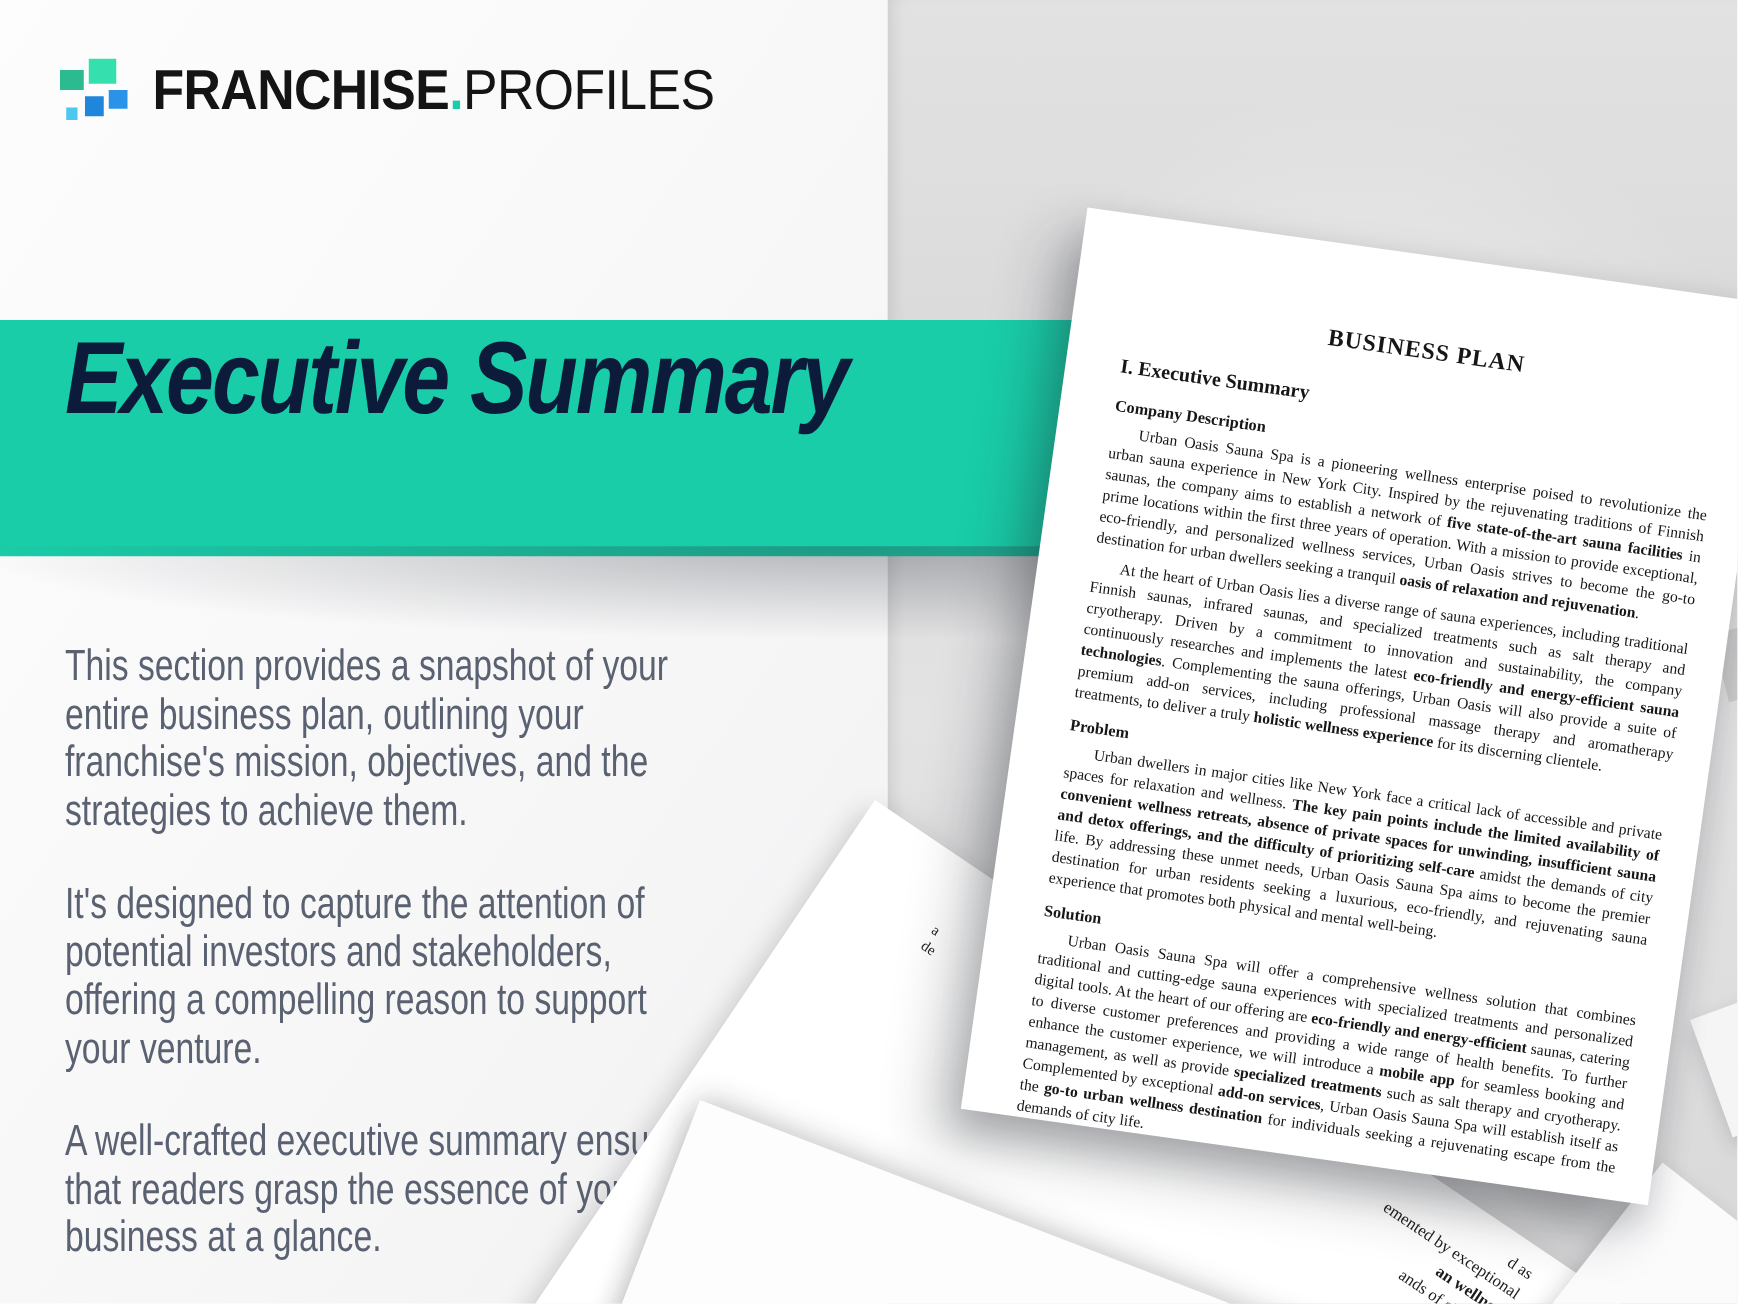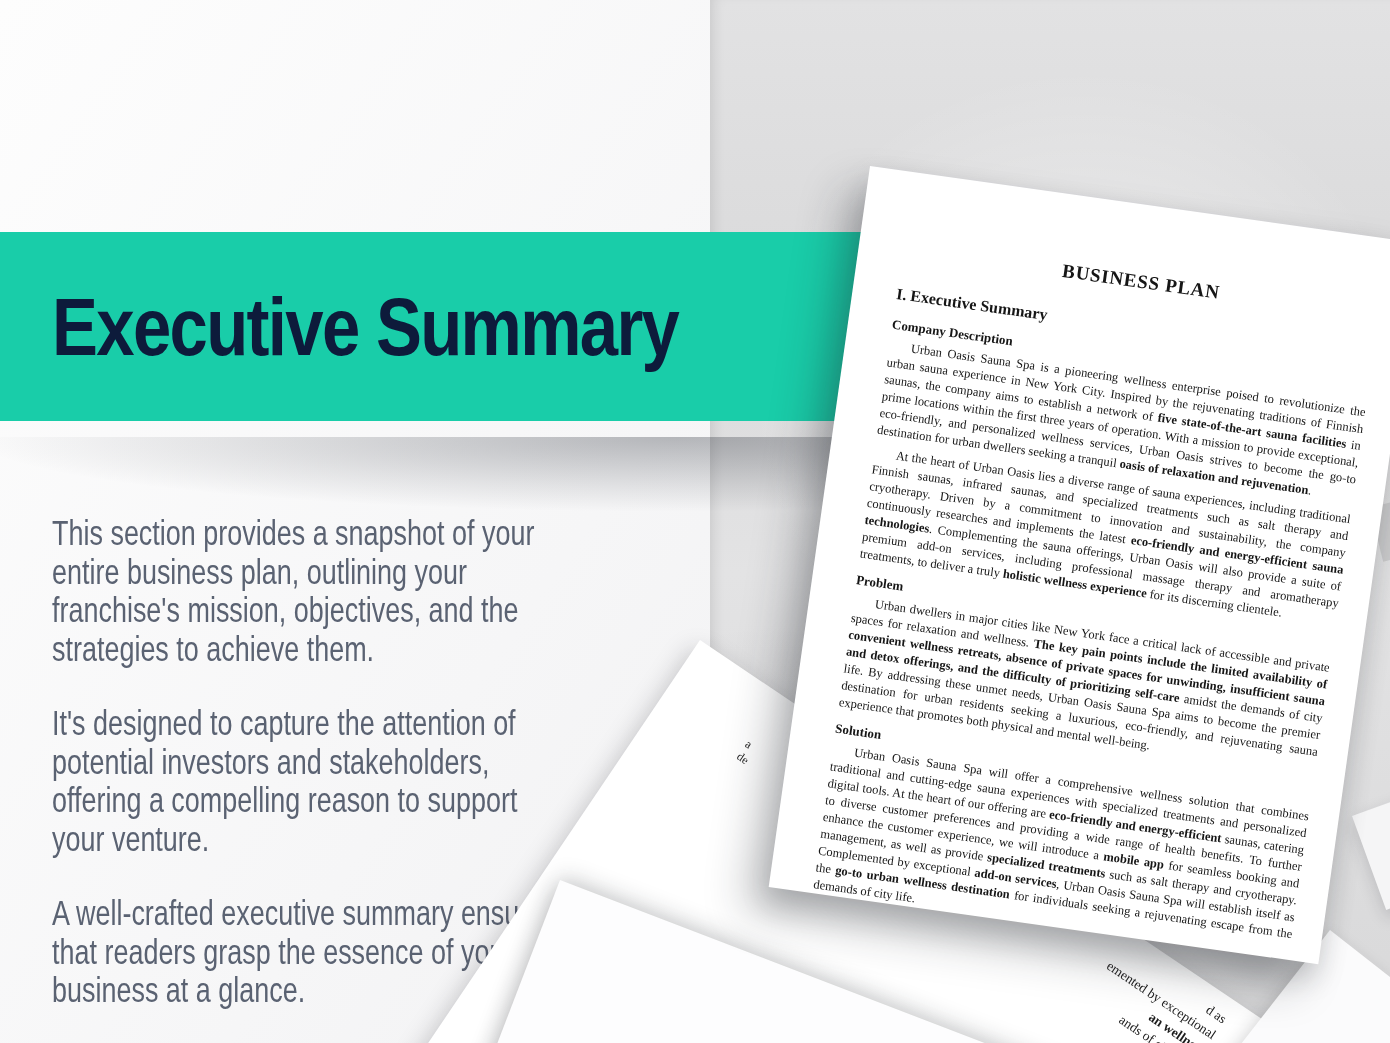--- a/index.html
+++ b/index.html
@@ -33,22 +33,22 @@
   .sq-blue-light { left:5px;  top:42px; width:9px;  height:10px; background:#4fc6f0; }
   .logo-text {
     font-size:45px; color:#141414; letter-spacing:-0.5px; white-space:nowrap;
     transform:scaleX(0.92); transform-origin:left center; line-height:56px;
   }
   .logo-bold { font-weight:bold; }
   .logo-dot  { font-weight:bold; color:#19cda9; }
   .logo-light{ font-weight:normal; }
   
   .banner {
-    position:absolute; left:0; top:232px; width:902px; height:189px; background:#19cda9;
-    z-index:2; display:flex; align-items:center;
+    position:absolute; left:0; top:256px; width:902px; height:189px; background:#19cda9;
+    z-index:2; display:flex; font-style:italic;
   }
   .banner-title {
     margin-left:52px; font-size:82px; font-weight:bold; color:#0d1b3b;
     letter-spacing:-2px; white-space:nowrap;
     transform:scaleX(0.84); transform-origin:left center;
   }
   .banner-shadow {
     position:absolute; left:0; top:437px; width:906px; height:96px; z-index:2; pointer-events:none;
     background:radial-gradient(ellipse 100% 100% at 75% 0%, rgba(40,45,55,0.32), rgba(40,45,55,0.10) 52%, rgba(40,45,55,0) 78%);
   }
@@ -109,20 +109,30 @@
 </style>
 </head>
 <body>
 
 <div class="canvas">
 
   <div class="photo-panel"></div>
 
   <div class="corner-wedge"></div>
 
+  <div class="logo">
+    <div class="logo-mark">
+      <i class="sq-green"></i>
+      <i class="sq-mint"></i>
+      <i class="sq-blue-right"></i>
+      <i class="sq-blue-mid"></i>
+      <i class="sq-blue-light"></i>
+    </div>
+    <div class="logo-text"><span class="logo-bold">FRANCHISE</span><span class="logo-dot">.</span><span class="logo-light">PROFILES</span></div>
+  </div>
 
   <div class="banner">
     <div class="banner-title">Executive Summary</div>
   </div>
   <div class="banner-shadow"></div>
 
   <div class="intro">
     <p>This section provides a snapshot of your
 entire business plan, outlining your
 franchise's mission, objectives, and the

